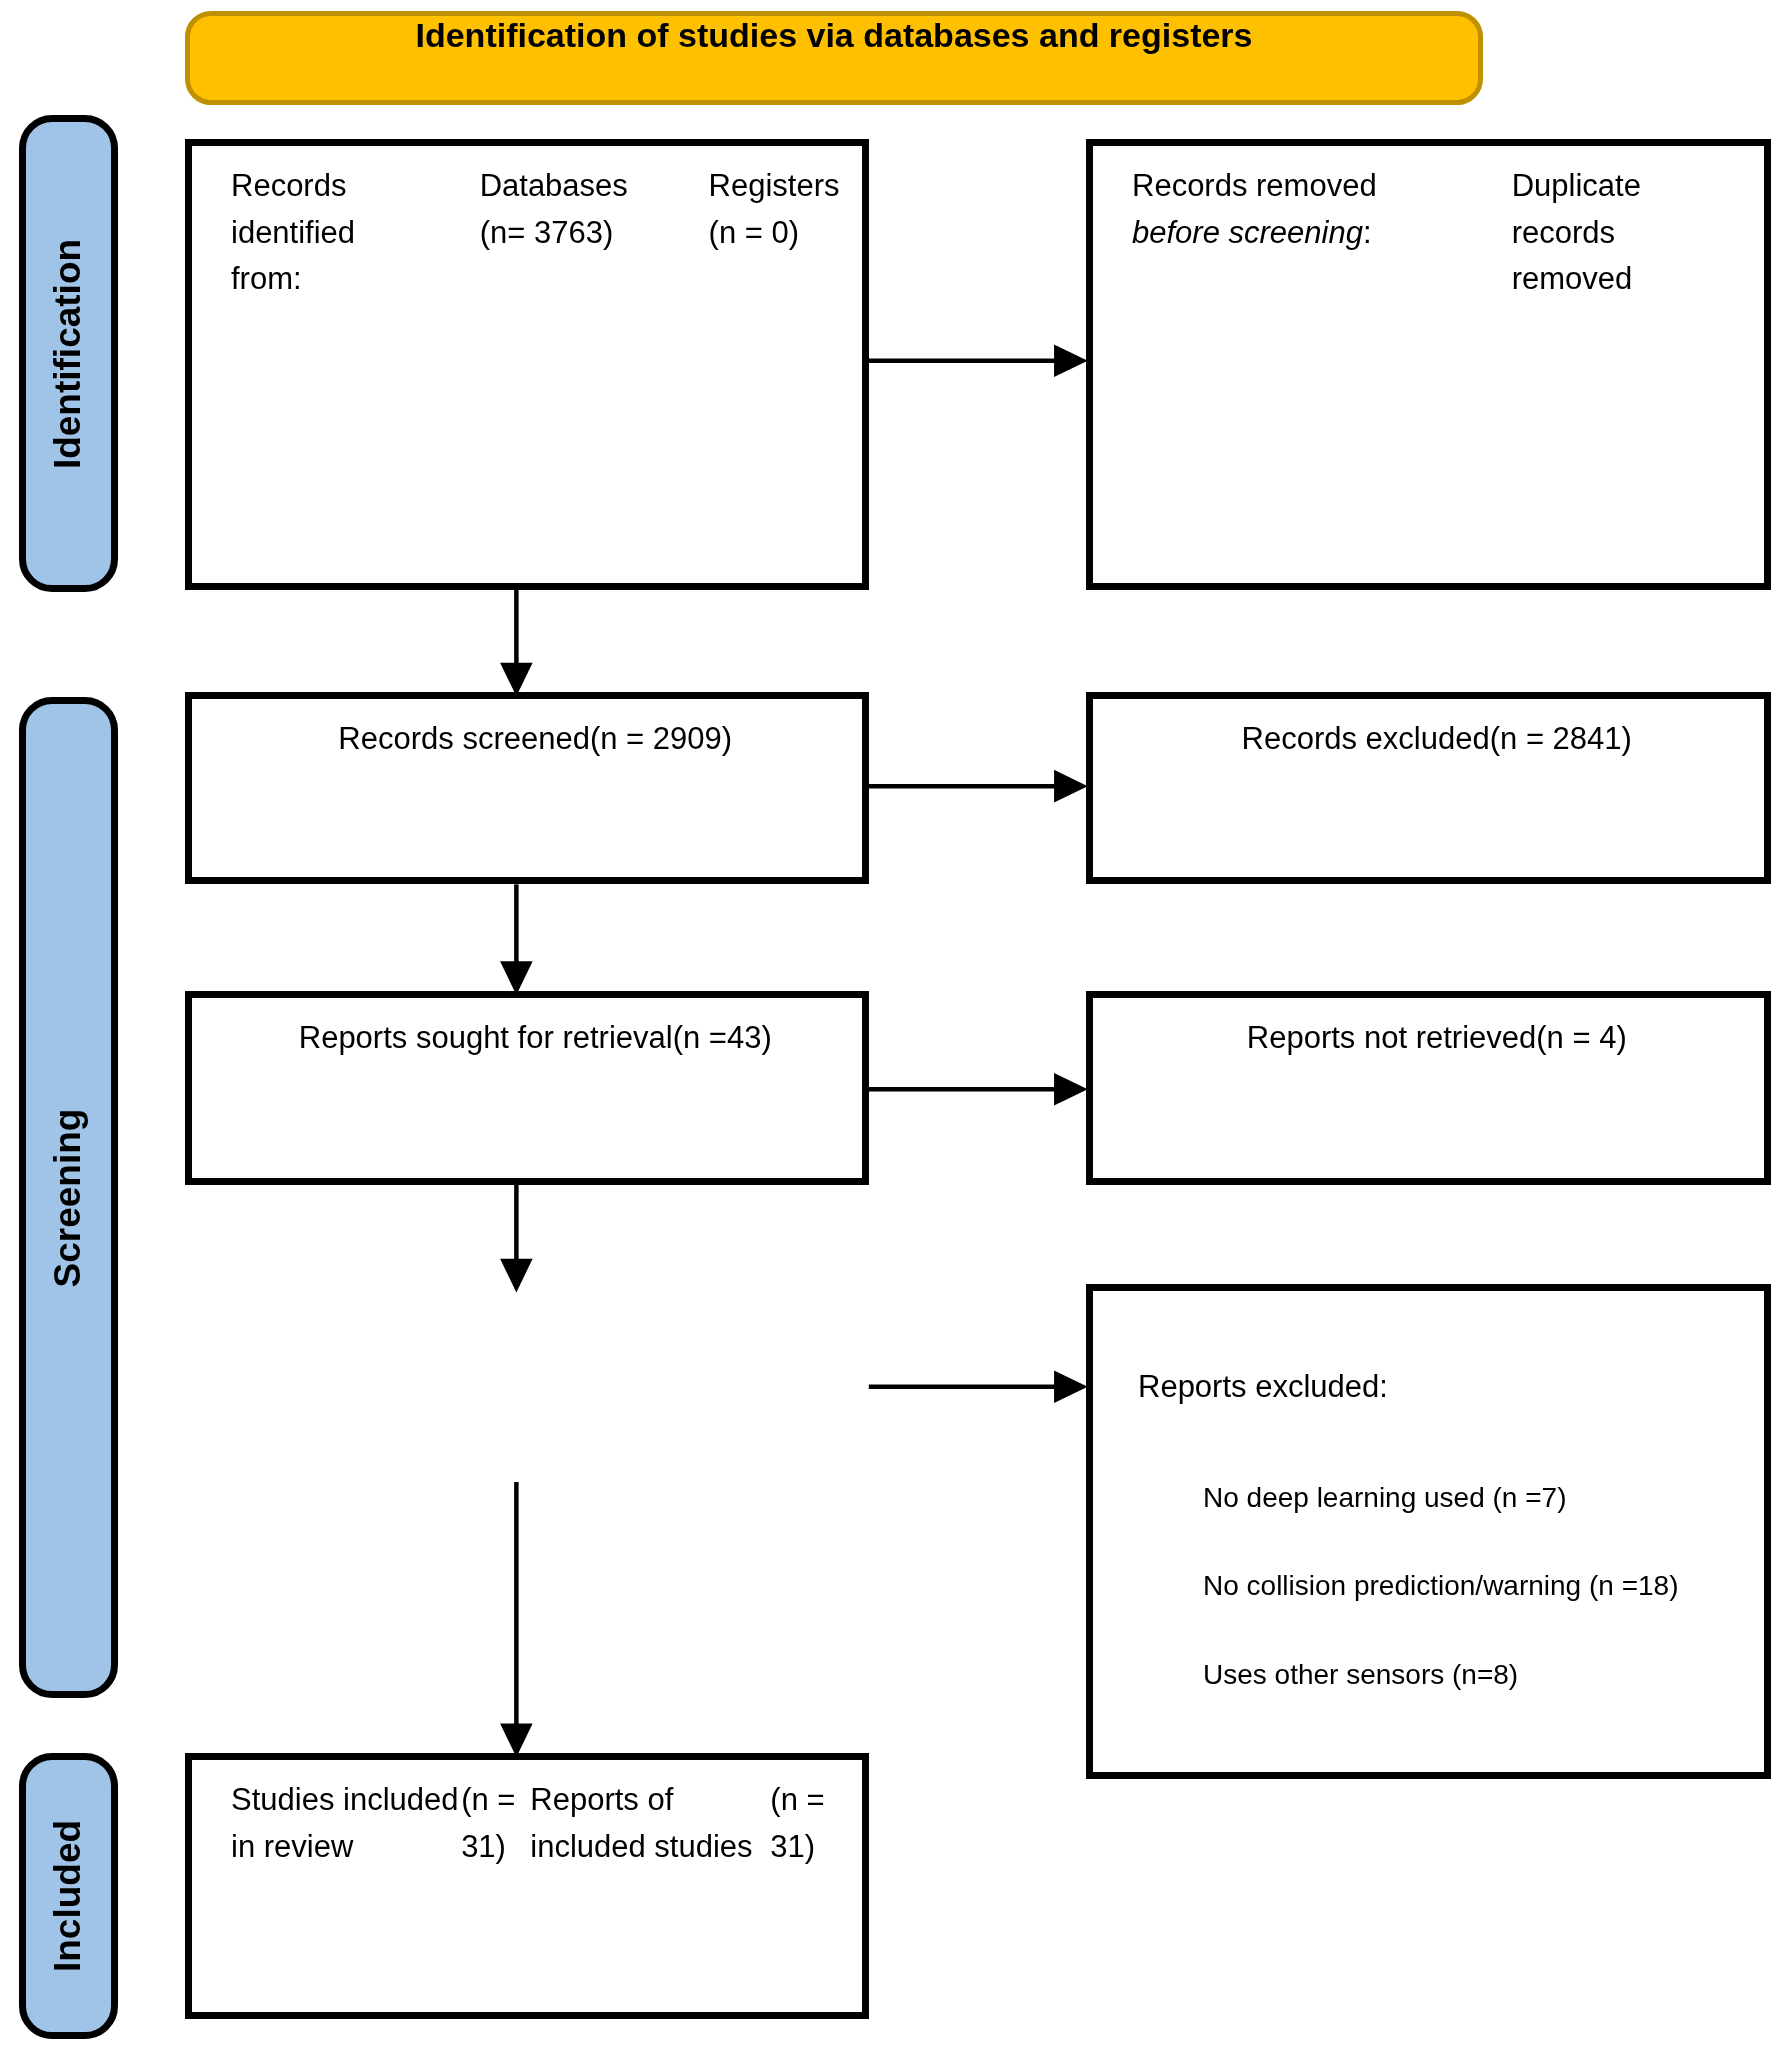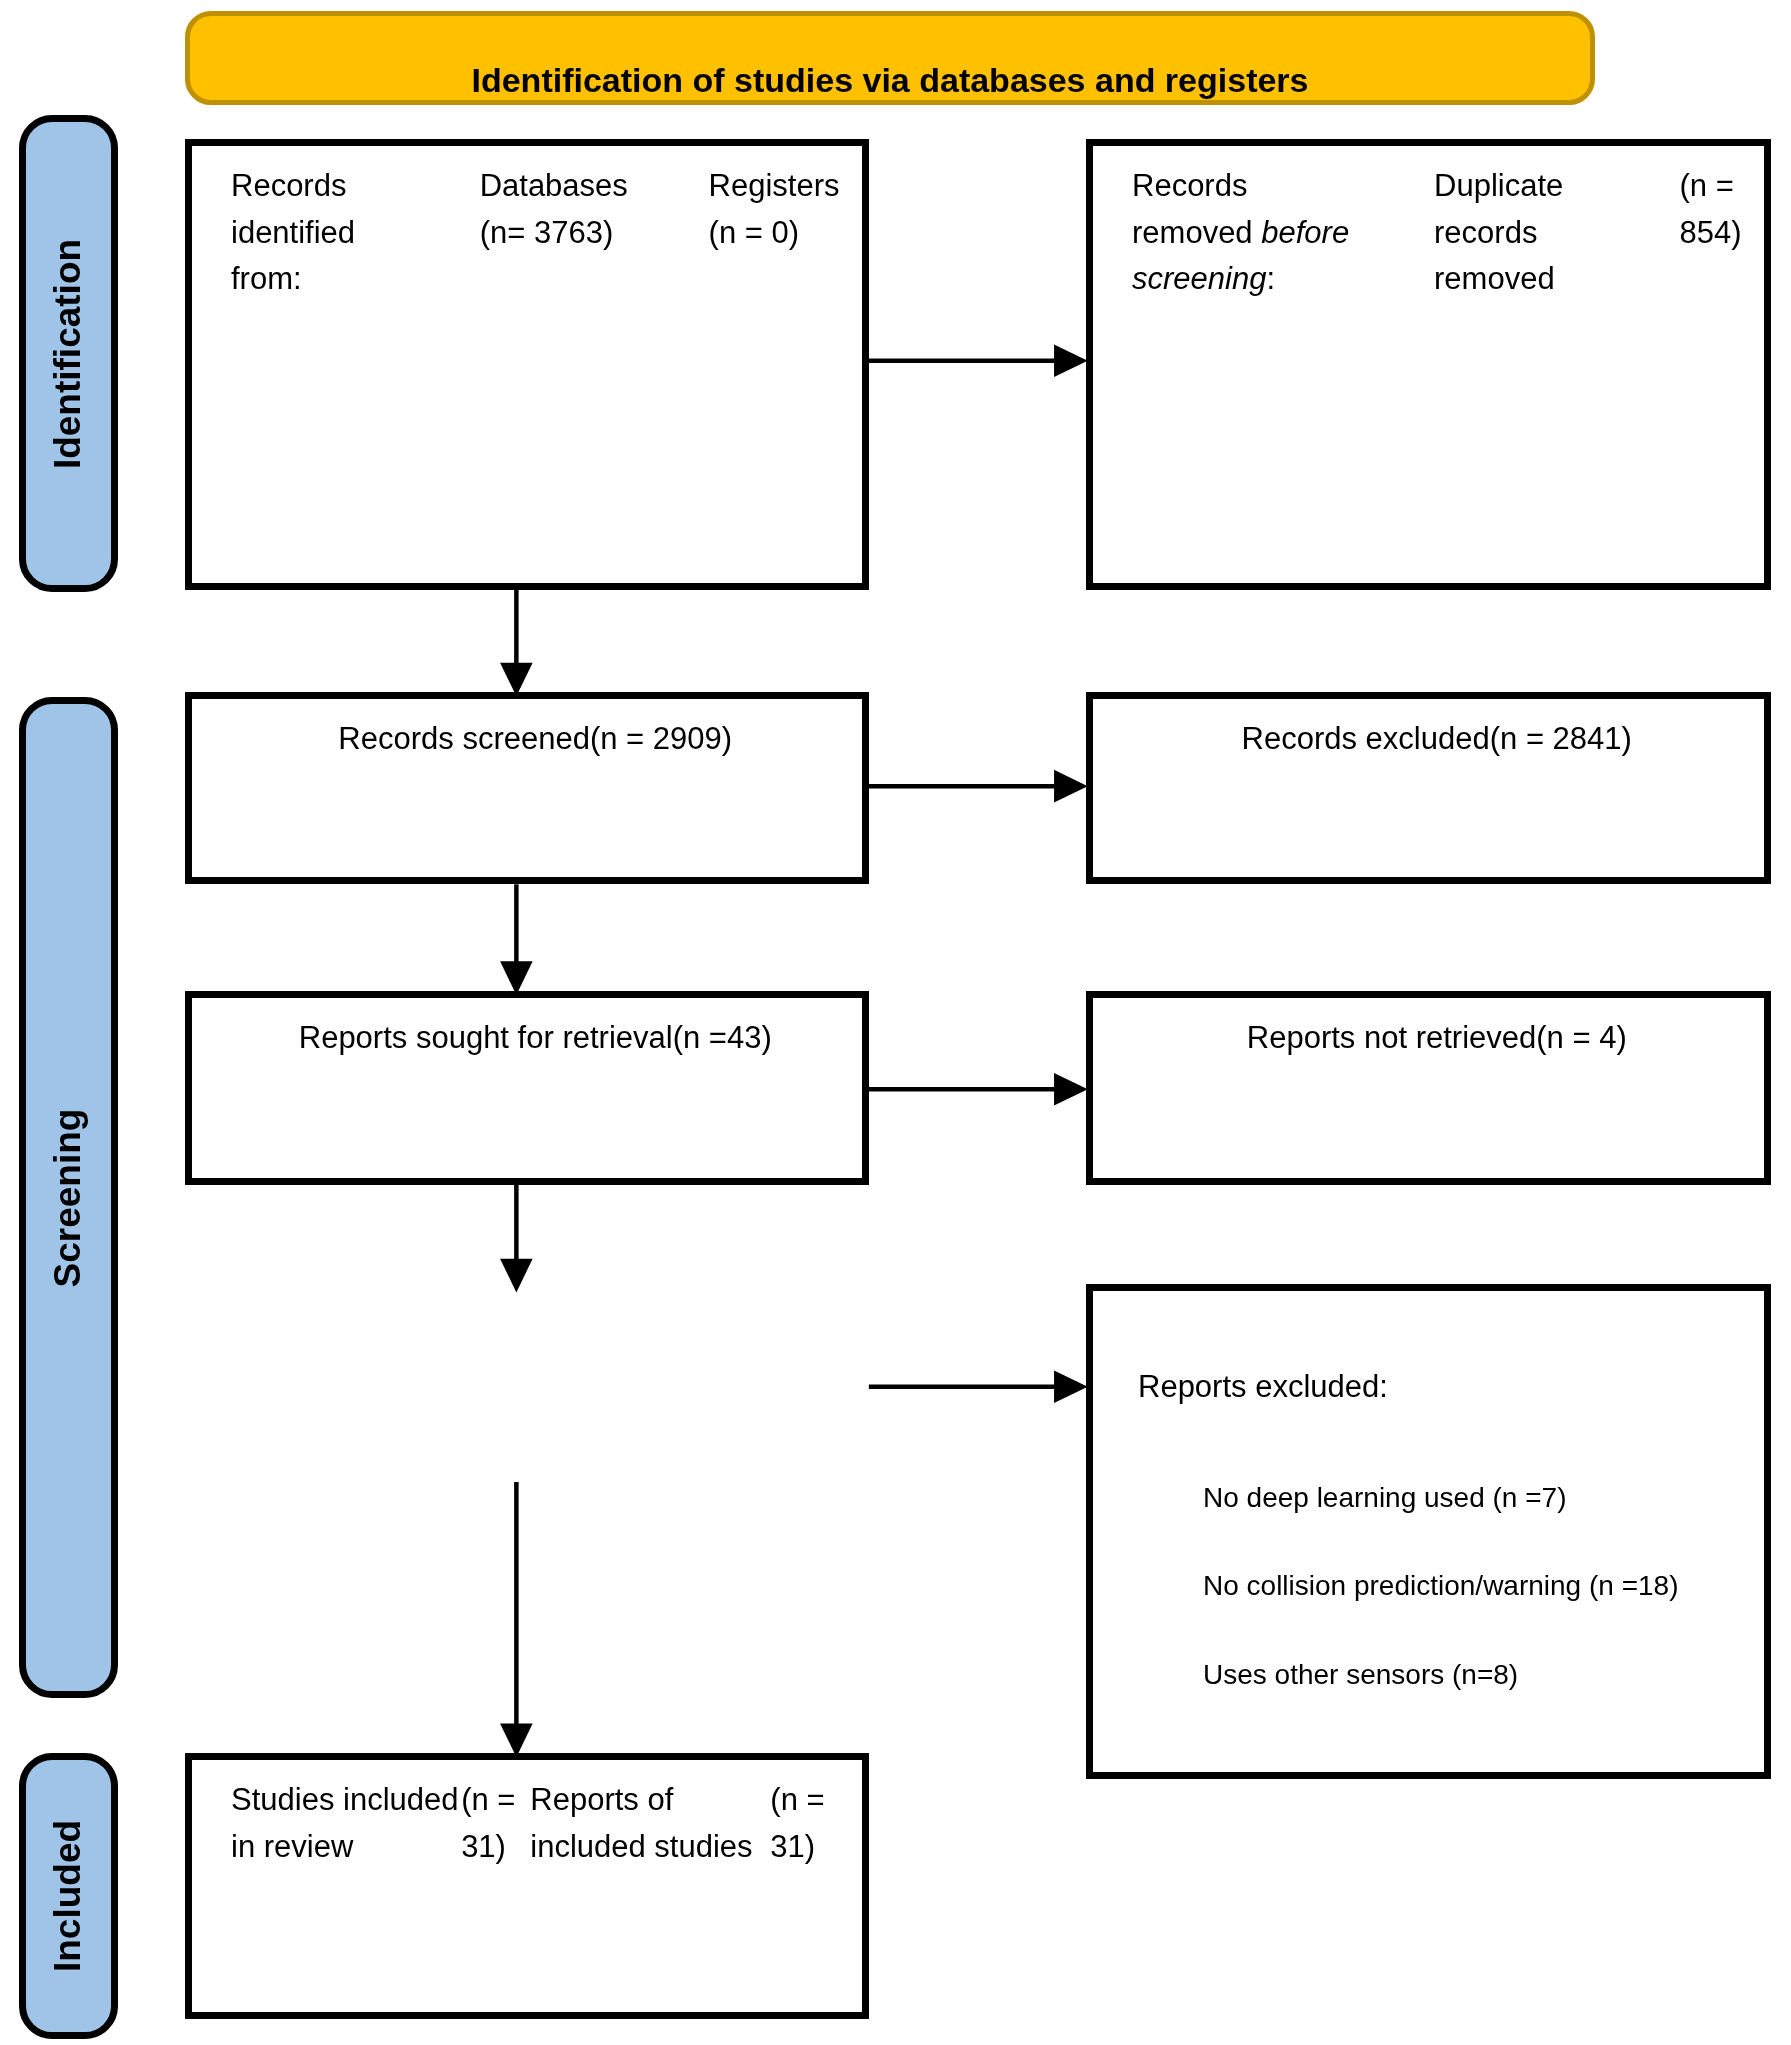--- a/index.html
+++ b/index.html
@@ -1,23 +1,23 @@
 <!DOCTYPE html>
 <html style="font-size:9px"><head>
 <meta charset="utf-8">
 <style>
   html,body{margin:0;padding:0;background:#ffffff;}
   #canvas{
     position:relative;width:1791px;height:2046px;background:#ffffff;
     font-family:"Liberation Sans",sans-serif;color:#000;
   }
   .banner{
-    position:absolute;left:185px;top:11.2px;width:1410px;height:94px;
+    position:absolute;left:185px;top:11.2px;width:1298px;height:94px;
     background:#FFC000;border:5.6px solid #BF9000;border-radius:26px;
-    box-sizing:border-box;display:flex;align-items:flex-end;justify-content:center;
+    box-sizing:border-box;display:flex;align-items:flex-start;justify-content:center;
     font-weight:bold;font-size:34px;
   }
   .stage{
     position:absolute;left:19px;width:99px;
     background:#A0C4E8;border:7.9px solid #000;border-radius:33px;
     box-sizing:border-box;display:flex;align-items:center;justify-content:center;
   }
   .stage span{
     transform:rotate(-90deg);white-space:nowrap;font-weight:bold;font-size:37px;
   }
@@ -58,21 +58,20 @@
 
   <div class="box" style="left:185px;top:139px;width:684px;height:451px;">
     <div>Records identified from:</div>
     <div class="indent">Databases (n= 3763)</div>
     <div class="indent">Registers (n = 0)</div>
   </div>
 
   <div class="box" style="left:1086px;top:139px;width:685px;height:451px;">
     <div class="wrap-narrow"><span>Records removed </span><span class="it">before screening</span><span>:</span></div>
     <div class="indent">Duplicate records removed</div>
-    <div class="indent">(n = 854)</div>
   </div>
 
   <div class="box" style="left:185px;top:692px;width:684px;height:192px;">
     <div>Records screened</div>
     <div>(n = 2909)</div>
   </div>
 
   <div class="box" style="left:1086px;top:692px;width:685px;height:192px;">
     <div>Records excluded</div>
     <div>(n = 2841)</div>

